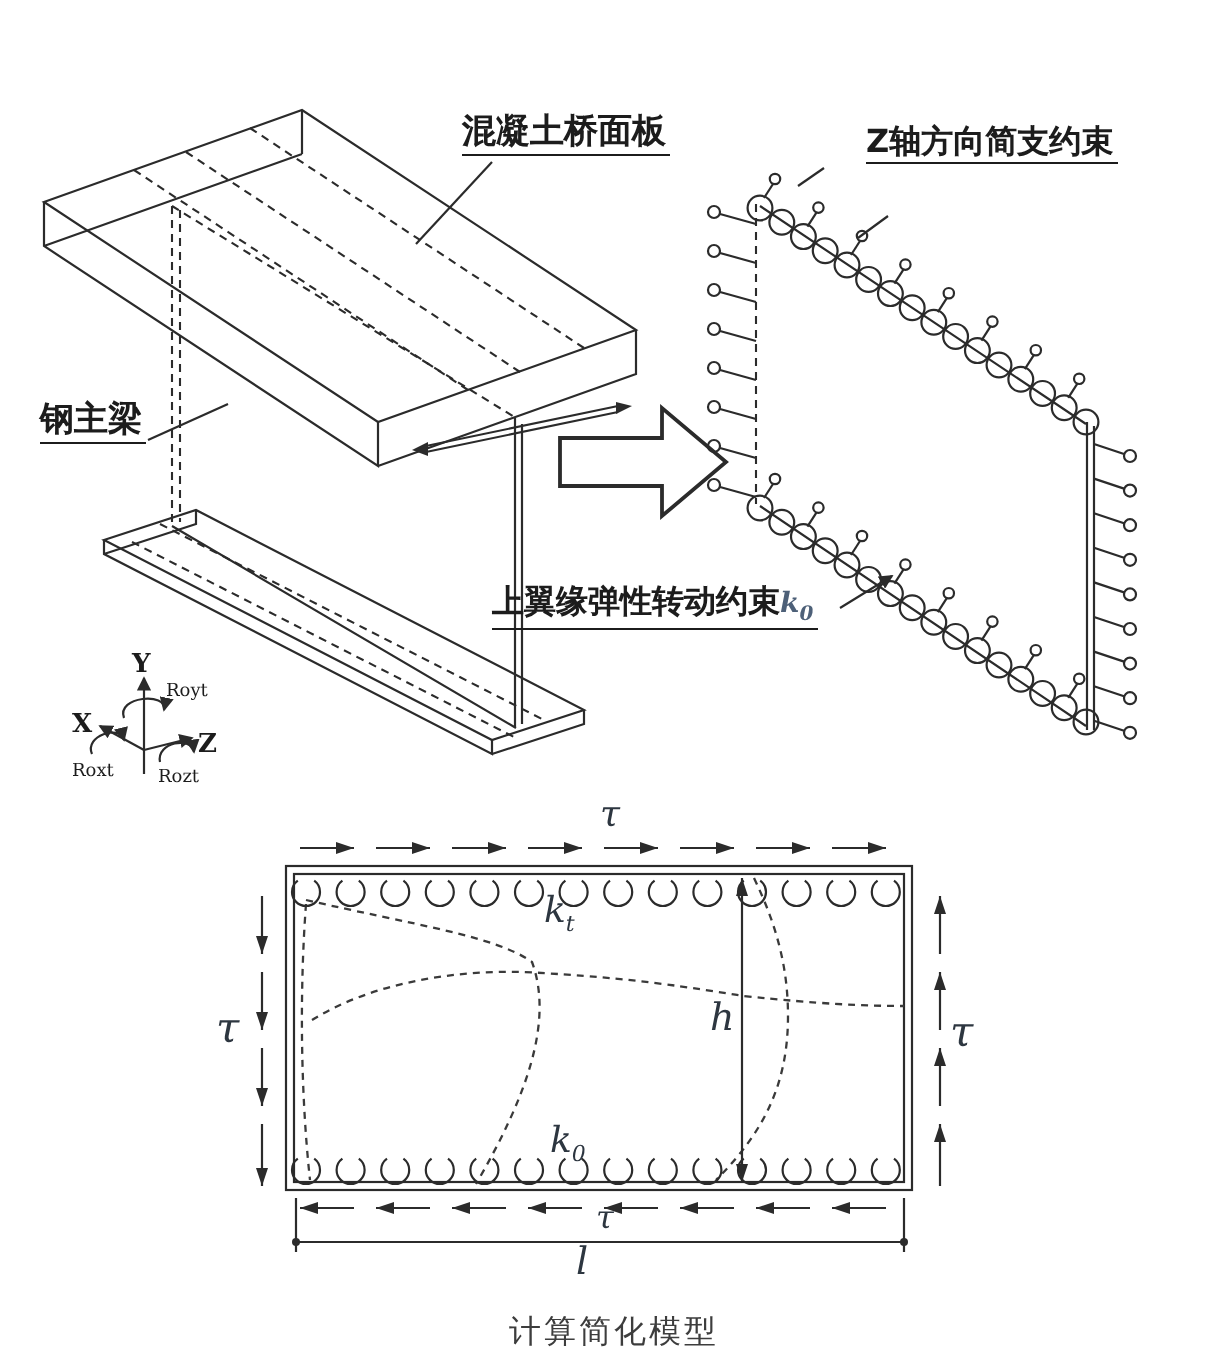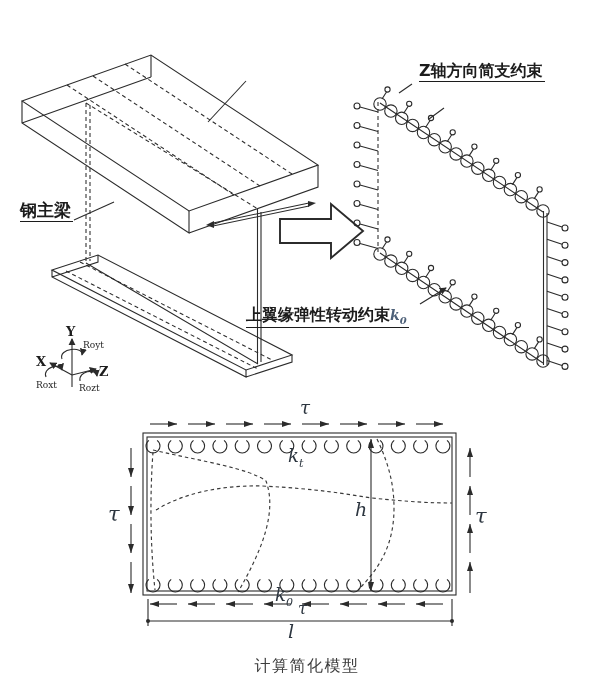--- a/index.html
+++ b/index.html
@@ -293,39 +293,42 @@
         </g>
         <g>
           <line x1="371" y1="514" x2="371" y2="439" class="ln"></line>
           <polygon points="371,439 374,448 368,448" class="fl"></polygon>
           <line x1="371" y1="514" x2="371" y2="591" class="ln"></line>
           <polygon points="371,591 368,582 374,582" class="fl"></polygon>
         </g>
       </g>
 </svg>
 
+<div class="lbl" style="left:231px;top:57px;">
+  <span>混凝土桥面板</span>
+</div>
 
 <div class="lbl" style="left:20px;top:201px;">
   <span>钢主梁</span>
 </div>
 
-<div class="lbl sm" style="left:419px;top:62px;text-align:center;">
+<div class="lbl sm" style="left:433px;top:62px;text-align:center;">
   <span>Z轴方向简支约束</span>
 </div>
 
 
-<div class="lbl sm" style="left:246px;top:306px;">
+<div class="lbl sm" style="left:246px;top:292px;">
   <span>上翼缘弹性转动约束</span><span class="kvar"><span>k</span><sub>0</sub></span>
 </div>
 
 <div class="math" style="left:300px;top:399px;">τ</div>
 <div class="math" style="left:108px;top:504px;font-size:21px;">τ</div>
 <div class="math" style="left:475px;top:506px;font-size:21px;">τ</div>
 <div class="math" style="left:298px;top:601px;font-size:16px;">τ</div>
 
-<div class="math" style="left:288px;top:447px;font-style:italic;"><span>k</span><sub>t</sub></div>
-<div class="math" style="left:275px;top:586px;text-align:right;"><span>k</span><sub>0</sub></div>
+<div class="math" style="left:272px;top:447px;font-style:italic;"><span>k</span><sub>t</sub></div>
+<div class="math" style="left:275px;top:562px;text-align:right;"><span>k</span><sub>0</sub></div>
 <div class="math" style="left:355px;top:500px;font-size:19px;">h</div>
 <div class="math" style="left:288px;top:622px;font-size:19px;">l</div>
 
 <div id="caption">计算简化模型</div>
 
 </div>
 
 </body></html>

